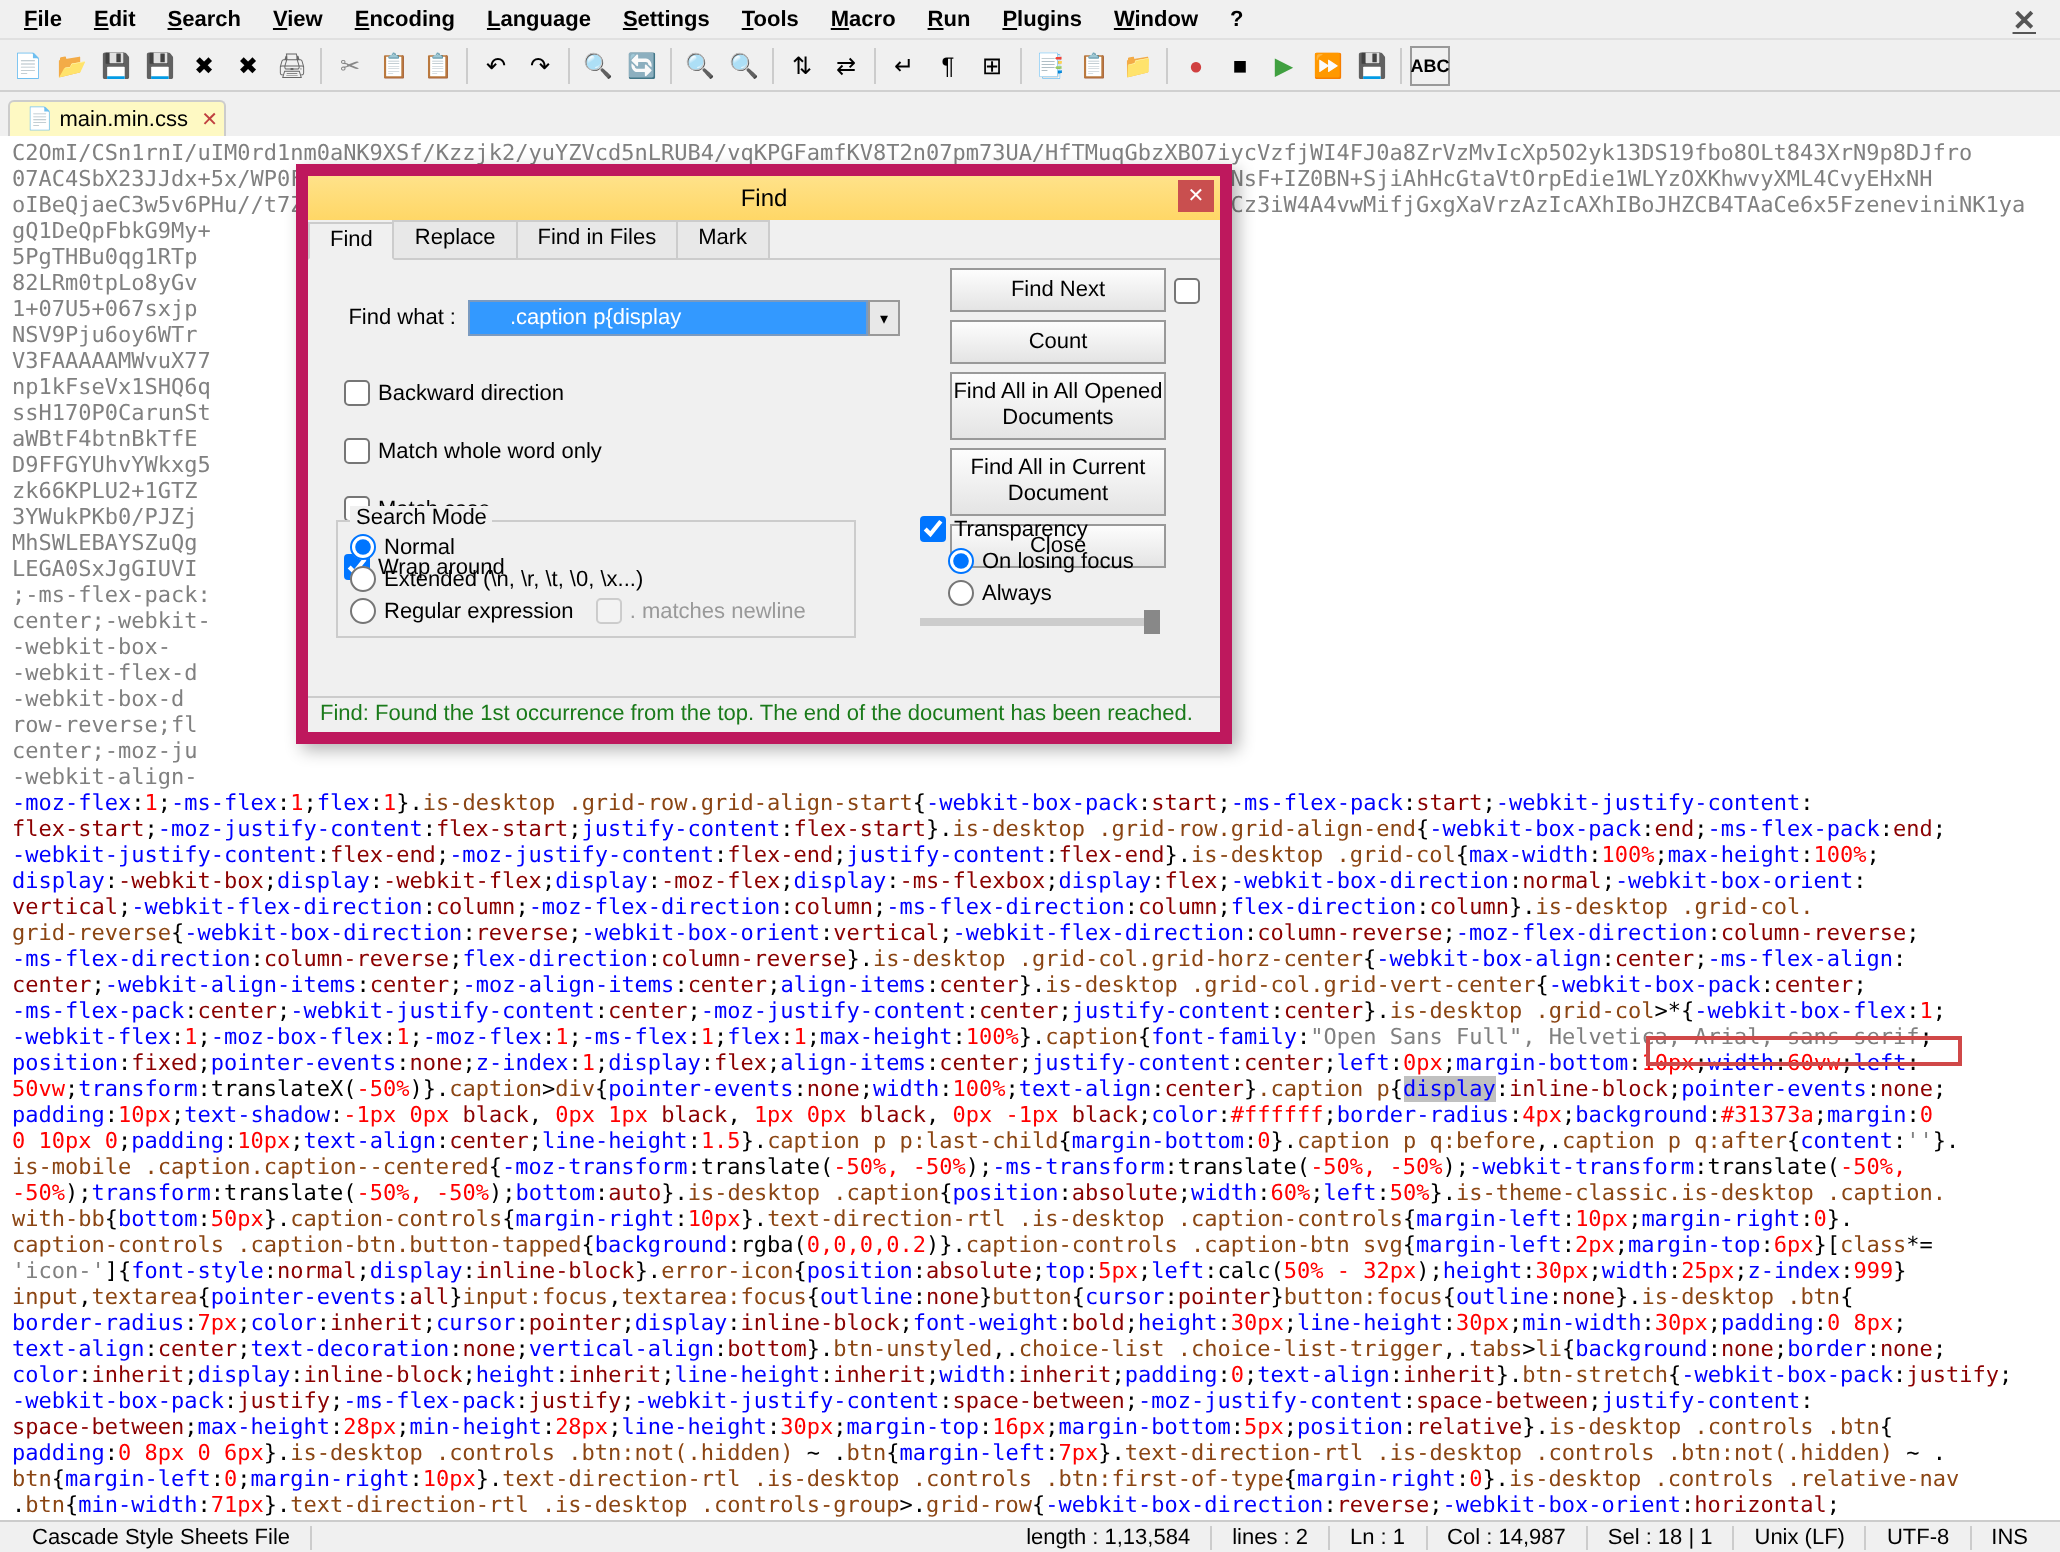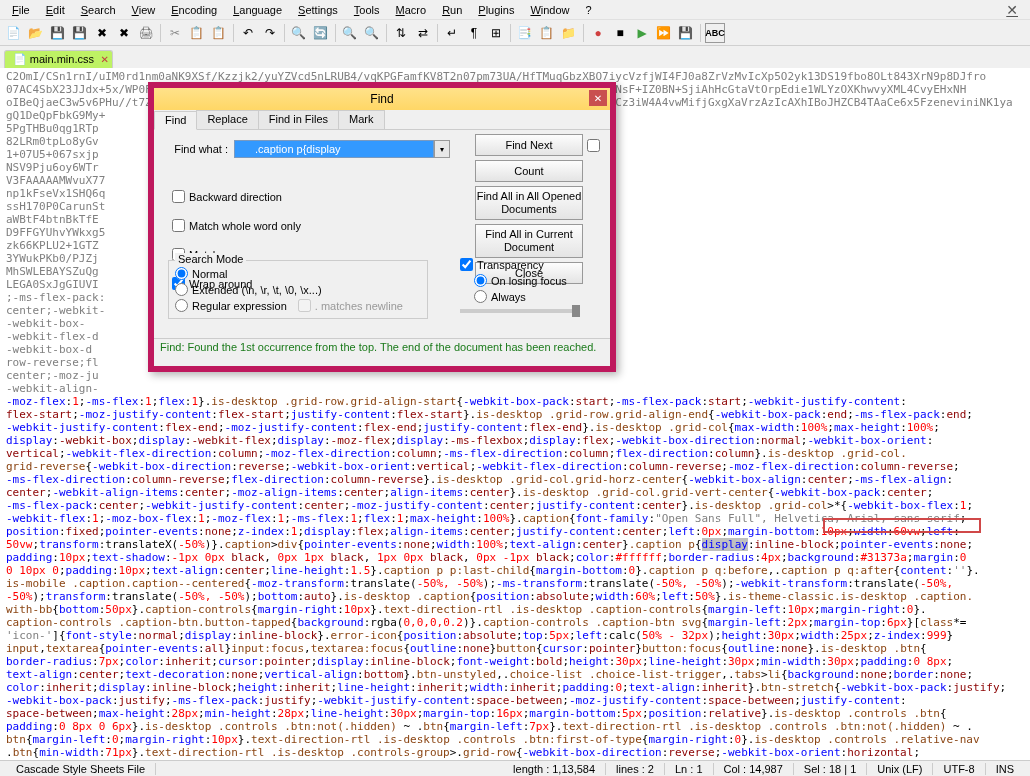--- a/index.html
+++ b/index.html
@@ -1,25 +1,25 @@
 <!DOCTYPE html>
 <html><head>
 <meta charset="utf-8">
 <style>
 * { margin: 0; padding: 0; box-sizing: border-box; }
 body { font-family: "Segoe UI", Tahoma, sans-serif; font-size: 11px; background: #f0f0f0; width: 1030px; height: 776px; overflow: hidden; position: relative; }
-.menubar { background: #f0f0f0; height: 20px; display: flex; align-items: center; padding: 0 4px; border-bottom: 1px solid #e0e0e0; }
+.menubar { background: #f0f0f0; height: 20px; display: flex; align-items: center; padding: 0 4px; border-bottom: 1px solid #e0e0e0; font-weight: bold; }
 .menubar span { padding: 2px 8px; cursor: pointer; }
 .menubar span:first-letter { text-decoration: underline; }
 .close-app { margin-left: auto; padding: 0 10px; font-size: 14px; color: #555; }
 .toolbar { background: #f0f0f0; height: 26px; display: flex; align-items: center; padding: 2px 4px; gap: 2px; border-bottom: 1px solid #d0d0d0; }
 .tb-btn { width: 20px; height: 20px; display: flex; align-items: center; justify-content: center; font-size: 12px; }
 .tb-sep { width: 1px; height: 18px; background: #ccc; margin: 0 2px; }
 .tabs { background: #f0f0f0; height: 22px; display: flex; align-items: flex-end; padding-left: 4px; }
-.tab { background: #bef264; border: 1px solid #ccc; border-bottom: none; padding: 2px 18px 2px 8px; font-size: 11px; position: relative; border-radius: 3px 3px 0 0; }
+.tab { background: #fef9c3; border: 1px solid #ccc; border-bottom: none; padding: 2px 18px 2px 8px; font-size: 11px; position: relative; border-radius: 3px 3px 0 0; }
 .tab-close { position: absolute; right: 3px; top: 3px; color: #c04040; font-size: 10px; }
 .editor { background: #fff; height: 692px; overflow: hidden; position: relative; font-family: Consolas, monospace; font-size: 11px; line-height: 13px; padding: 2px 6px; color: #000; }
 .editor .line { white-space: nowrap; overflow: hidden; }
 .sel { color: #808080; }
 .kw { color: #0000ff; }
 .num { color: #ff0000; }
 .red { color: #8b0000; }
 .brown { color: #8b4513; }
 .statusbar { position: absolute; bottom: 0; left: 0; right: 0; height: 16px; background: #f0f0f0; border-top: 1px solid #ccc; display: flex; align-items: center; font-size: 11px; padding: 0 6px; }
 .statusbar span { padding: 0 10px; border-right: 1px solid #ccc; }
@@ -43,21 +43,21 @@
 .fd-btn.tall { height: 34px; flex-direction: column; line-height: 13px; text-align: right; }
 .fd-check-col { position: absolute; left: 18px; top: 60px; display: flex; flex-direction: column; gap: 16px; font-size: 11px; }
 .fd-check-col label, .fd-radio-col label { display: flex; align-items: center; gap: 4px; }
 .fd-group { position: absolute; left: 14px; top: 130px; border: 1px solid #ccc; padding: 6px; width: 260px; }
 .fd-group-title { position: absolute; top: -8px; left: 6px; background: #f0f0f0; padding: 0 3px; font-size: 11px; }
 .fd-radio-col { display: flex; flex-direction: column; gap: 3px; font-size: 11px; }
 .fd-trans { position: absolute; right: 10px; top: 128px; width: 140px; }
 .fd-trans label { display: flex; align-items: center; gap: 4px; font-size: 11px; margin-bottom: 3px; }
 .fd-slider { width: 120px; height: 4px; background: #ccc; margin-top: 6px; position: relative; }
 .fd-slider-thumb { position: absolute; right: 0; top: -4px; width: 8px; height: 12px; background: #888; }
-.fd-status { position: absolute; bottom: 0; left: 0; right: 0; height: 28px; background: #f0f0f0; padding: 2px 6px; font-size: 11px; color: #1a7a1a; border-top: 1px solid #ccc; }
+.fd-status { position: absolute; bottom: 0; left: 0; right: 0; height: 18px; background: #f0f0f0; padding: 2px 6px; font-size: 11px; color: #1a7a1a; border-top: 1px solid #ccc; }
 
 .highlight-box { position: absolute; border: 2px solid #d04848; pointer-events: none; }
 
 .tb-new { color: #4a90d9; }
 .tb-open { color: #d9a04a; }
 .tb-save { color: #4a7ad9; }
 .tb-print { color: #666; }
 .tb-cut { color: #888; }
 .tb-red { color: #d04040; }
 .tb-green { color: #40a040; }
@@ -195,21 +195,21 @@
     <span>Find</span>
     <div class="fd-close">✕</div>
   </div>
   <div class="fd-tabs">
     <div class="fd-tab active">Find</div>
     <div class="fd-tab">Replace</div>
     <div class="fd-tab">Find in Files</div>
     <div class="fd-tab">Mark</div>
   </div>
   <div class="fd-body">
-    <div class="fd-row" style="margin-top:0">
+    <div class="fd-row" style="margin-top:10px">
       <div class="fd-label">Find what :</div>
       <div class="fd-input" style="display:flex">
         <input type="text" value=".caption p{display" style="">
         <div class="fd-combo-arrow">▾</div>
       </div>
     </div>
     <div class="fd-buttons">
       <div style="display:flex;gap:4px;align-items:center">
         <div class="fd-btn" style="width:108px">Find Next</div>
         <input type="checkbox" style="">

